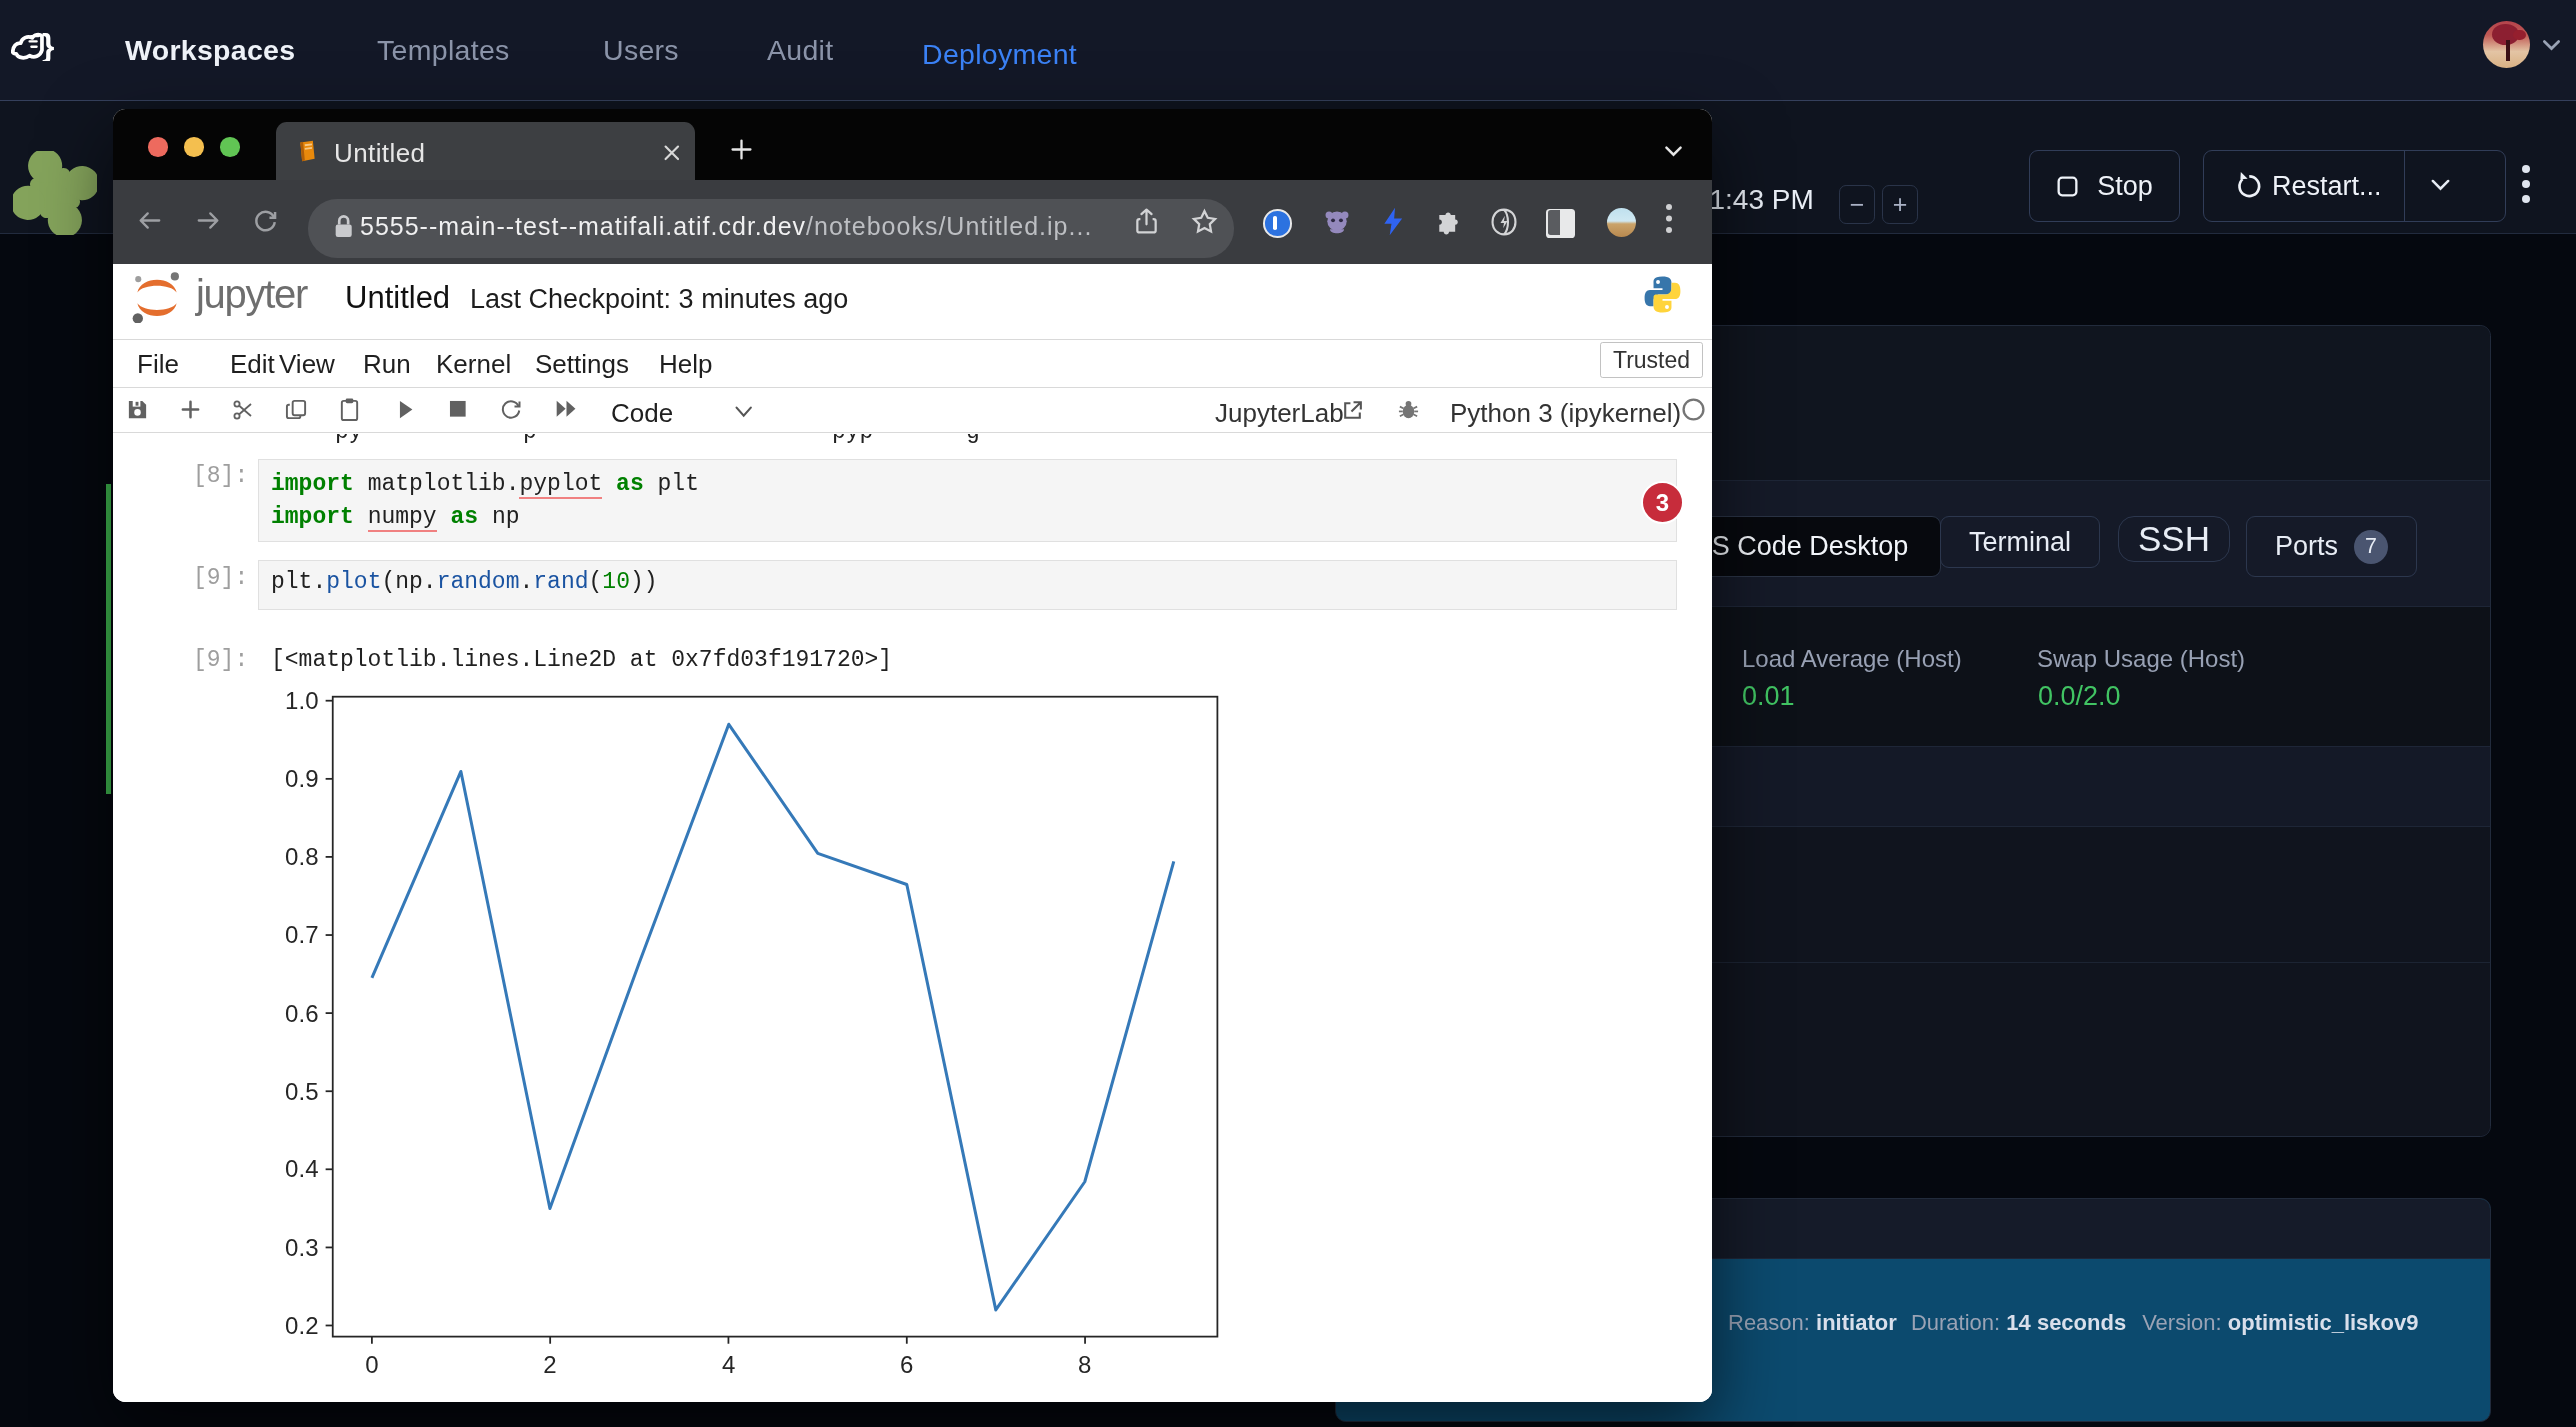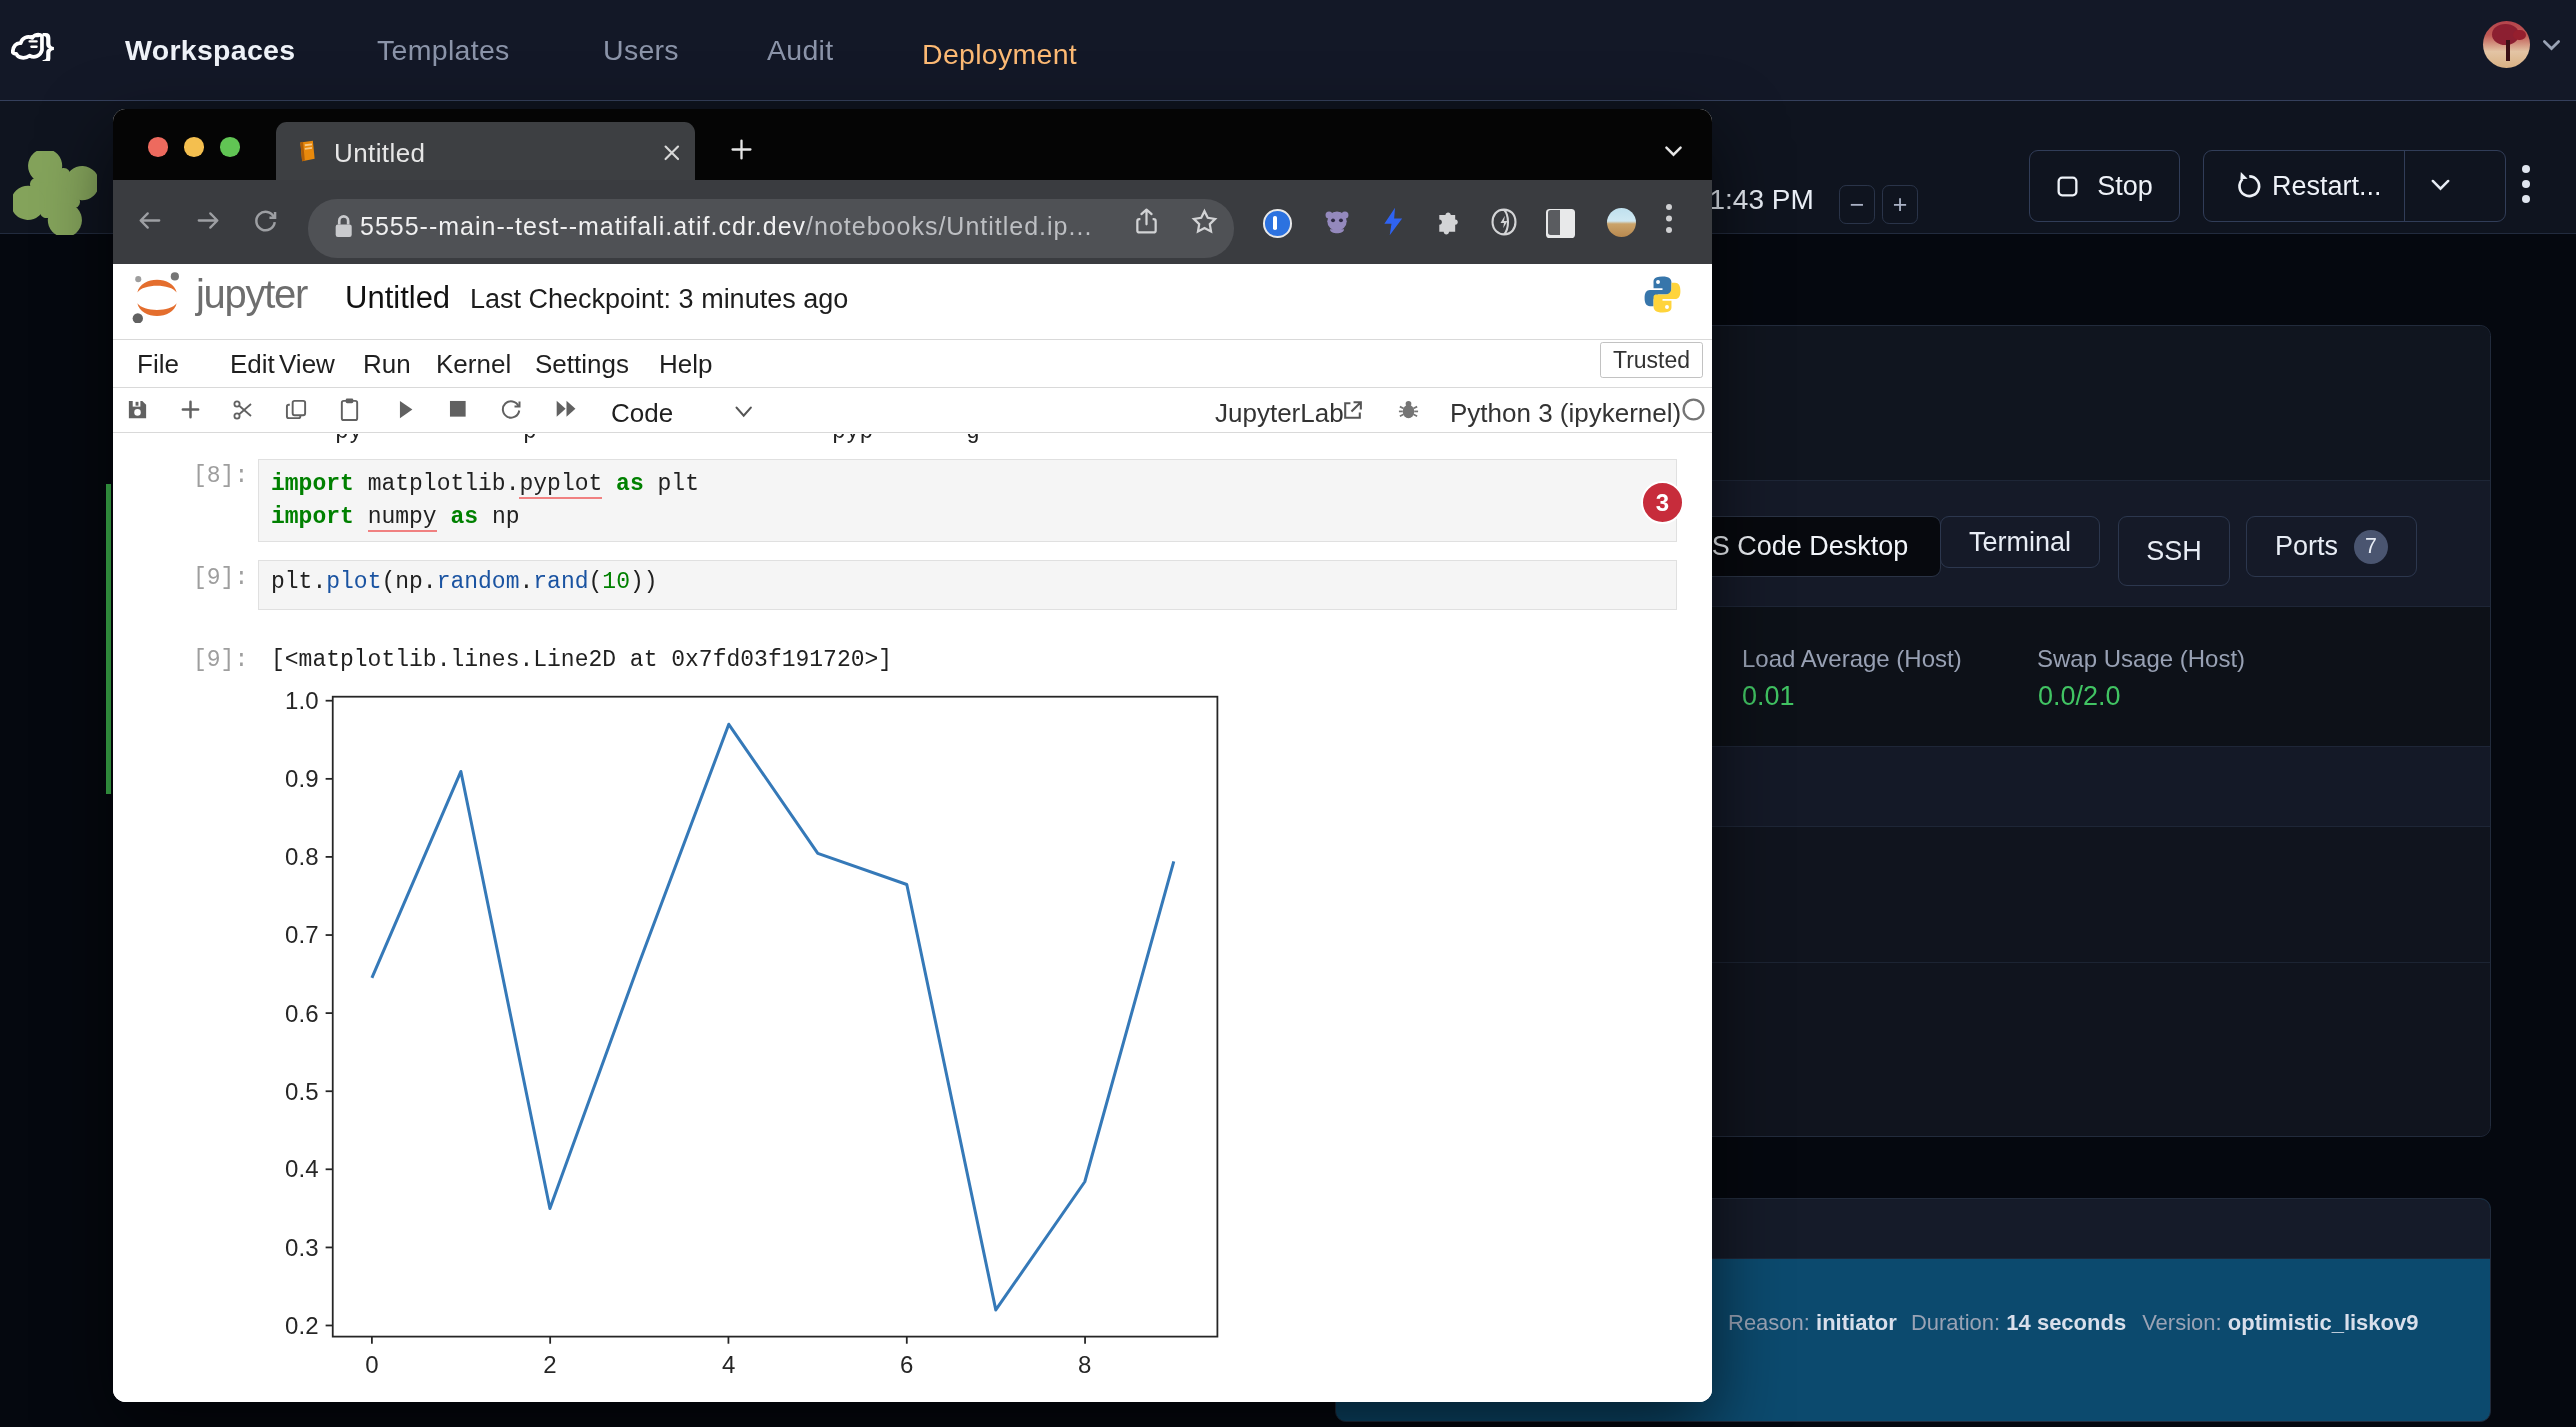--- a/index.html
+++ b/index.html
@@ -17,21 +17,21 @@
       <line x1="23" y1="8" x2="31" y2="8"></line>
       <line x1="21" y1="14" x2="29" y2="14"></line>
       <line x1="23" y1="20" x2="29" y2="20"></line>
     </g>
     <text x="35" y="30" fill="#fff" font-size="36" font-weight="700" font-family="Liberation Sans">}</text>
   </svg>
   <div class="abs" style="left:125px;top:0;height:101px;display:flex;align-items:center;font-size:28.5px;font-weight:600;color:#eef2f8;letter-spacing:0.3px;">Workspaces</div>
   <div class="abs" style="left:377px;top:0;height:101px;display:flex;align-items:center;font-size:28.5px;color:#8b94a9;letter-spacing:0.3px;">Templates</div>
   <div class="abs" style="left:603px;top:0;height:101px;display:flex;align-items:center;font-size:28.5px;color:#8b94a9;letter-spacing:0.3px;">Users</div>
   <div class="abs" style="left:767px;top:0;height:101px;display:flex;align-items:center;font-size:28.5px;color:#8b94a9;letter-spacing:0.3px;">Audit</div>
-  <div class="abs" style="left:922px;top:0;height:109px;display:flex;align-items:center;font-size:28.5px;color:#fdba74;letter-spacing:0.3px;">Deployment</div>
+  <div class="abs" style="left:922px;top:0;height:109px;display:flex;align-items:center;font-size:28.5px;color:#3b82f6;letter-spacing:0.3px;">Deployment</div>
   <div class="abs" style="left:2483px;top:20.5px;width:47px;height:47px;border-radius:50%;overflow:hidden;background:linear-gradient(180deg,#b4434c 0%,#c05a55 30%,#e3c4a4 65%,#d9b184 100%);">
     <div class="abs" style="left:9px;top:3.6px;width:27px;height:21.4px;border-radius:50%;background:#8c1f31;"></div>
     <div class="abs" style="left:30px;top:9px;width:12.5px;height:10.7px;border-radius:50%;background:#951f2e;"></div>
     <div class="abs" style="left:23px;top:19.6px;width:3.6px;height:21.4px;background:#3a1016;"></div>
   </div>
   <svg class="abs" style="left:2539px;top:36px;" width="25" height="18" viewBox="0 0 28 20">
       <path d="M6 6 L14 14 L22 6" stroke="#9aa3b5" stroke-width="3" fill="none" stroke-linecap="round"></path>
     </svg>
 </div>
 
@@ -61,21 +61,21 @@
 <div class="abs" style="left:1335px;top:325px;width:1156px;height:812px;background:#0f141f;border:0.9px solid #222b3c;border-radius:10.7px;overflow:hidden;">
   <div class="abs" style="left:0;top:0;width:100%;height:155px;background:#10151f;border-bottom:0.9px solid #1e2637;"></div>
   <div class="abs" style="left:0;top:155px;width:100%;height:126px;background:#151a28;border-bottom:0.9px solid #1e2637;"></div>
   <div class="abs" style="left:0;top:281px;width:100%;height:140px;background:#0d1118;border-bottom:0.9px solid #1e2637;"></div>
   <div class="abs" style="left:0;top:421px;width:100%;height:80px;background:#141927;border-bottom:0.9px solid #1e2637;"></div>
   <div class="abs" style="left:0;top:501px;width:100%;height:311px;background:#10141e;"></div>
   <div class="abs" style="left:0;top:636px;width:100%;height:0.9px;background:#1c2433;"></div>
 
   <div class="abs" style="left:325px;top:190px;width:280px;height:61px;background:#07090e;border:0.9px solid #2a3345;border-radius:9px;display:flex;align-items:center;justify-content:center;color:#f2f5fa;font-size:27px;">VS Code Desktop</div>
   <div class="abs" style="left:604px;top:190px;width:160px;height:52px;border:0.9px solid #2c374e;border-radius:9px;display:flex;align-items:center;justify-content:center;color:#e8edf5;font-size:27px;">Terminal</div>
-  <div class="abs" style="left:782px;top:190px;width:112px;height:70px;border:0.9px solid #2c374e;border-radius:9px;display:flex;align-items:center;justify-content:center;color:#e8edf5;font-size:27px;">SSH</div>
+  <div class="abs" style="left:782px;top:190px;width:112px;height:46px;border:0.9px solid #2c374e;border-radius:16px;display:flex;align-items:center;justify-content:center;color:#e8edf5;font-size:35px;">SSH</div>
   <div class="abs" style="left:910px;top:190px;width:171px;height:61px;border:0.9px solid #2c374e;border-radius:9px;display:flex;align-items:center;justify-content:center;gap:16px;color:#e8edf5;font-size:27px;">
       <span>Ports</span>
       <span style="width:34px;height:34px;border-radius:50%;background:#4a5570;font-size:21.4px;display:flex;align-items:center;justify-content:center;">7</span>
     </div>
 
   <div class="abs" style="left:406px;top:319px;font-size:24px;color:#98a1b4;">Load Average (Host)</div>
   <div class="abs" style="left:406px;top:355px;font-size:27px;color:#41c463;">0.01</div>
   <div class="abs" style="left:701px;top:319px;font-size:24px;color:#98a1b4;">Swap Usage (Host)</div>
   <div class="abs" style="left:702px;top:355px;font-size:27px;color:#41c463;">0.0/2.0</div>
 </div>

